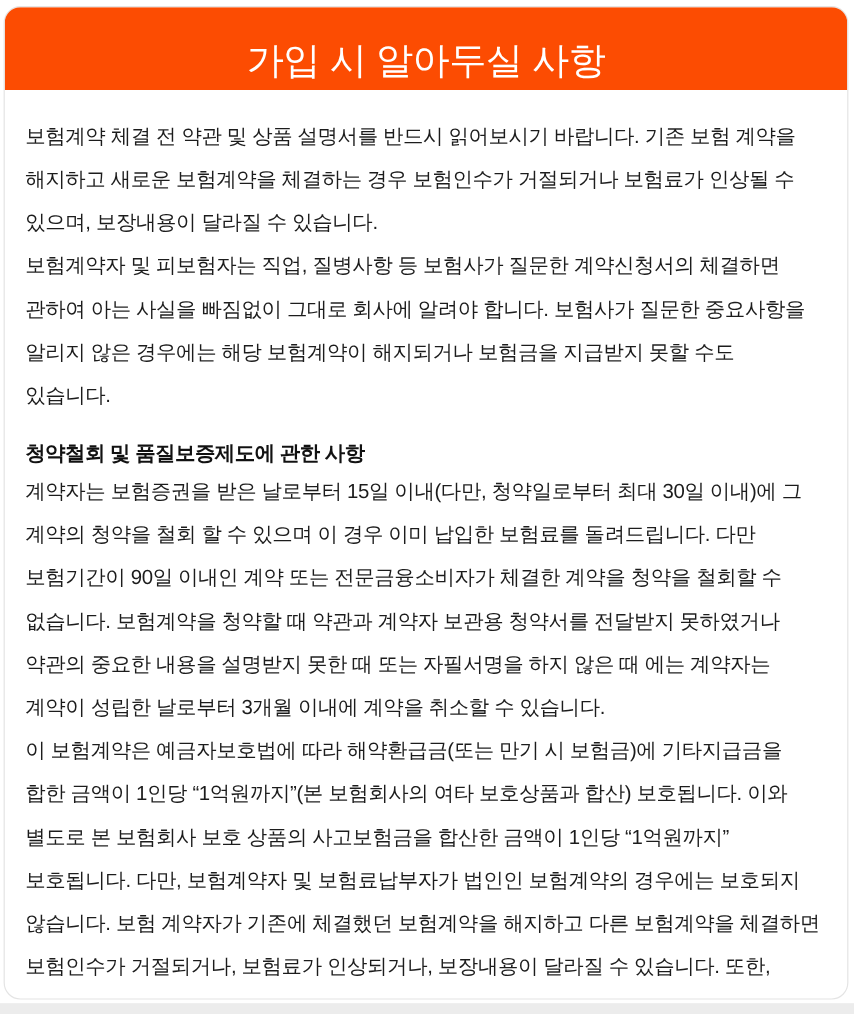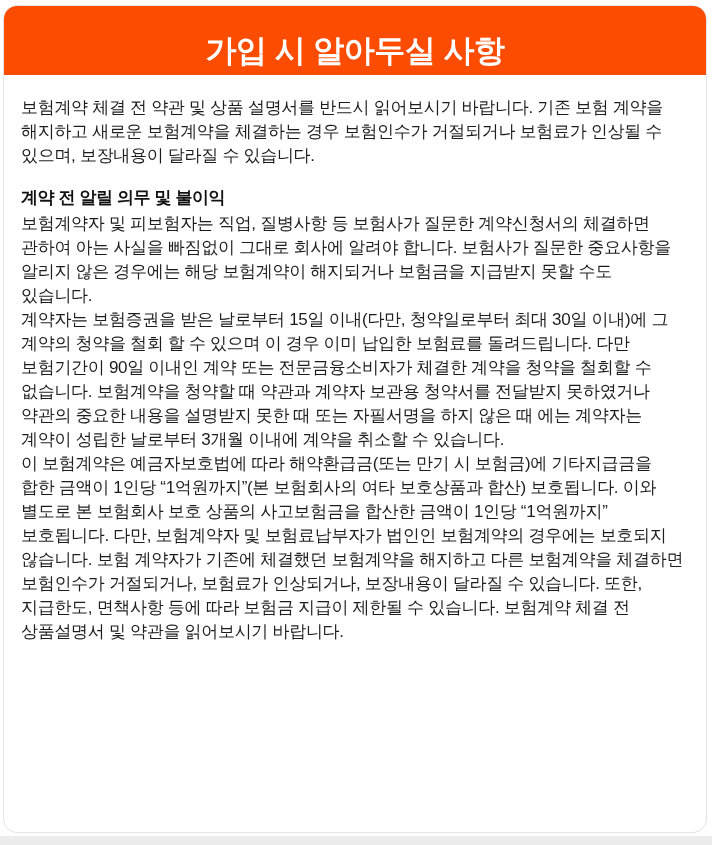--- a/index.html
+++ b/index.html
@@ -29,32 +29,32 @@
   .banner {
     height: 69px;
     background: #fc4c02;
     display: flex;
     align-items: center;
     justify-content: center;
   }
   .banner .title {
     color: #ffffff;
     font-size: 31px;
-    font-weight: bold;
+    font-weight: normal;
     letter-spacing: -0.5px;
     margin-top: 21px;
   }
   .content {
     padding: 21px 20px 9px 17px;
     color: #1c1c1c;
   }
   .content p {
     margin: 0;
     font-size: 17px;
-    line-height: 24px;
+    line-height: 36px;
     word-break: keep-all;
     letter-spacing: -0.3px;
   }
   .content h3 {
     margin: 16px 0 0 0;
     font-size: 17px;
     line-height: 28px;
     font-weight: bold;
     letter-spacing: -0.4px;
     color: #111111;
@@ -75,25 +75,25 @@
   <div class="banner">
     <span class="title">가입 시 알아두실 사항</span>
   </div>
   <div class="content">
 
     <section>
       <p>보험계약 체결 전 약관 및 상품 설명서를 반드시 읽어보시기 바랍니다. 기존 보험 계약을 해지하고 새로운 보험계약을 체결하는 경우 보험인수가 거절되거나 보험료가 인상될 수 있으며, 보장내용이 달라질 수 있습니다.</p>
     </section>
 
     <section>
-      <h3>계약 전 알릴 의무 및 불이익</h3>
       <p>보험계약자 및 피보험자는 직업, 질병사항 등 보험사가 질문한 계약신청서의 체결하면 관하여 아는 사실을 빠짐없이 그대로 회사에 알려야 합니다. 보험사가 질문한 중요사항을 알리지 않은 경우에는 해당 보험계약이 해지되거나 보험금을 지급받지 못할 수도 있습니다.</p>
     </section>
 
     <section>
+      <h3>청약철회 및 품질보증제도에 관한 사항</h3>
       <p>계약자는 보험증권을 받은 날로부터 15일 이내(다만, 청약일로부터 최대 30일 이내)에 그 계약의 청약을 철회 할 수 있으며 이 경우 이미 납입한 보험료를 돌려드립니다. 다만 보험기간이 90일 이내인 계약 또는 전문금융소비자가 체결한 계약을 청약을 철회할 수 없습니다. 보험계약을 청약할 때 약관과 계약자 보관용 청약서를 전달받지 못하였거나 약관의 중요한 내용을 설명받지 못한 때 또는 자필서명을 하지 않은 때 에는 계약자는 계약이 성립한 날로부터 3개월 이내에 계약을 취소할 수 있습니다.</p>
     </section>
 
 
     <section>
       <p>이 보험계약은 예금자보호법에 따라 해약환급금(또는 만기 시 보험금)에 기타지급금을 합한 금액이 1인당 “1억원까지”(본 보험회사의 여타 보호상품과 합산) 보호됩니다. 이와 별도로 본 보험회사 보호 상품의 사고보험금을 합산한 금액이 1인당 “1억원까지” 보호됩니다. 다만, 보험계약자 및 보험료납부자가 법인인 보험계약의 경우에는 보호되지 않습니다. 보험 계약자가 기존에 체결했던 보험계약을 해지하고 다른 보험계약을 체결하면 보험인수가 거절되거나, 보험료가 인상되거나, 보장내용이 달라질 수 있습니다. 또한, 지급한도, 면책사항 등에 따라 보험금 지급이 제한될 수 있습니다. 보험계약 체결 전 상품설명서 및 약관을 읽어보시기 바랍니다.</p>
     </section>
 
   </div>
 </div>

